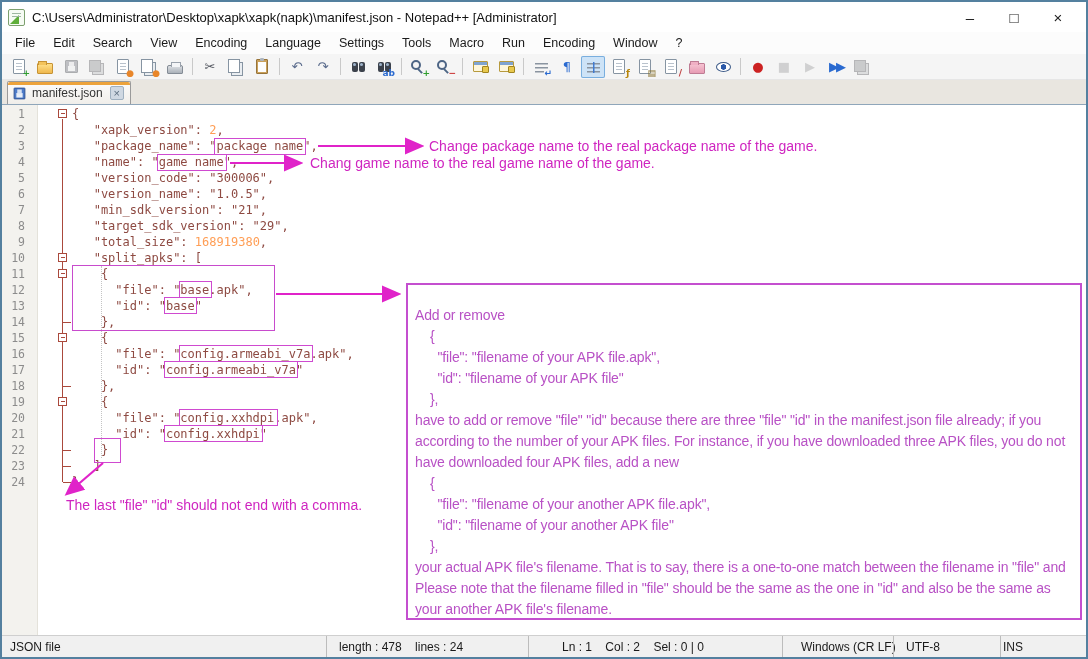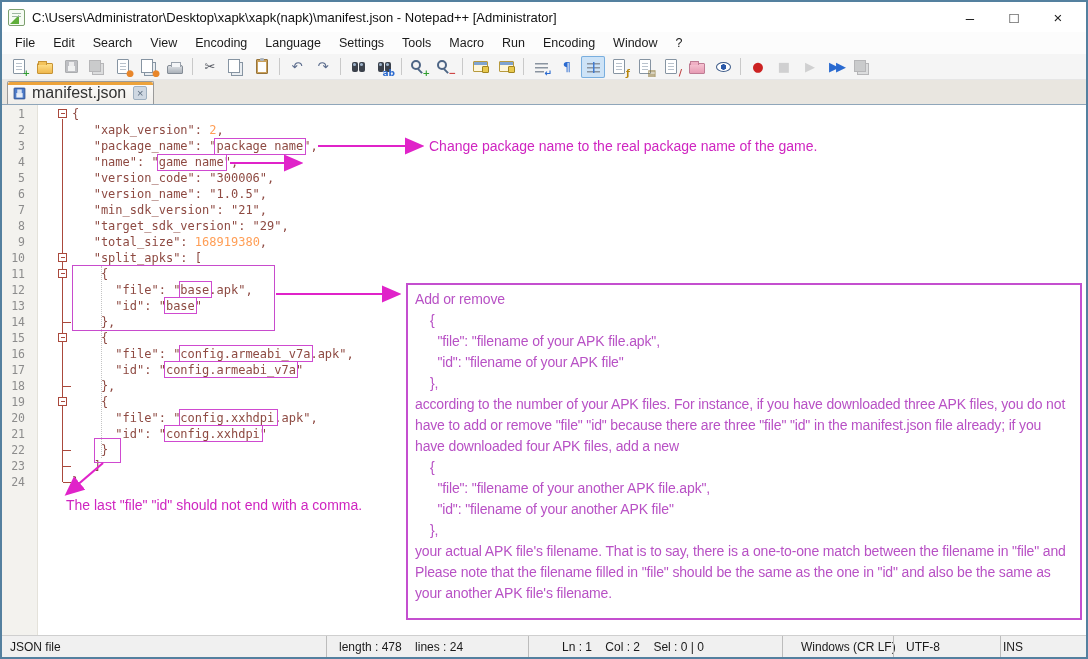--- a/index.html
+++ b/index.html
@@ -86,21 +86,21 @@
                        linear-gradient(#8a94a0,#8a94a0) 0 9px/13px 1.5px no-repeat; }
 
   
   .tabbar { height:25px; background:#e9e6e0; display:flex; align-items:flex-end; padding-left:5px;
             flex:0 0 auto; border-bottom:1px solid #8fa6ba; }
   .tab { height:23px; display:flex; align-items:center; padding:0 6px 0 5px; background:linear-gradient(#fdfcfb,#f0eeea);
          border:1px solid #9a9a9a; border-bottom:none; border-radius:2px 2px 0 0; position:relative; }
   .tab.active::before { content:""; position:absolute; left:0; right:0; top:0; height:3px;
          background:#eda33b; border-radius:2px 2px 0 0; }
   .tab .ic-floppy { transform:scale(.9); }
-  .tab-label { font-size:16px; color:#333; margin:0 7px 0 6px; white-space:pre; }
+  .tab-label { font-size:12px; color:#333; margin:0 7px 0 6px; white-space:pre; }
   .tab-close { width:14px; height:14px; display:flex; align-items:center; justify-content:center;
          font-size:11px; color:#5c6e80; background:#cfd8e2; border:1px solid #9fb0c0; border-radius:2px; }
 
   
   .editor { flex:1 1 auto; position:relative; background:#fff; overflow:hidden; }
   .gutter-num-bg { position:absolute; left:0; top:0; bottom:0; width:36px; background:#f3f2ee;
                    border-right:1px solid #e4e2da; }
   .rows { position:relative; padding-top:1px; }
   .row { display:flex; height:16px; }
   .ln { width:36px; flex:0 0 auto; text-align:right; padding-right:13px;
@@ -114,21 +114,21 @@
   pre.src { font:12px/16px "DejaVu Sans Mono",monospace; white-space:pre; }
   .tk-code { color:#8e4a42; } .tk-num { color:#ff9e55; }
 
   
   .overlay { position:absolute; inset:0; pointer-events:none; }
   .hl-box { position:absolute; border:1px solid #cf4ad0; }
   .hl-rect { position:absolute; border:1.5px solid #c84bcd; }
   .indent-guide { position:absolute; border-left:1px dotted #c4c4c4; }
   .mg-note { position:absolute; font-size:14px; color:#cf25c0; white-space:pre; }
   .arrows { position:absolute; inset:0; width:100%; height:100%; }
-  .panel { position:absolute; border:2px solid #c44fcf; background:#fff; padding:4px 7px; overflow:hidden; }
+  .panel { position:absolute; border:2px solid #c44fcf; background:#fff; padding:20px 7px; overflow:hidden; }
   .rb-line { font-size:14px; line-height:21px; color:#b851c5; white-space:pre; letter-spacing:-0.15px; }
 
   
   .statusbar { height:22px; flex:0 0 auto; background:#f0f0f0; border-top:1px solid #cfcfcf;
                display:flex; align-items:stretch; font-size:12px; color:#1a1a1a; }
   .sb-seg { display:flex; align-items:center; padding-left:12px; border-left:1px solid #bcbcbc; white-space:pre; }
   .sb-seg:first-child { border-left:none; flex:1 1 auto; padding-left:8px; }
   .sb-len { width:202px; } .sb-cur { width:254px; padding-left:33px; }
   .sb-eol { width:111px; padding-left:18px; } .sb-enc { width:107px; } .sb-ins { width:86px; padding-left:2px; }
 </style>
@@ -487,30 +487,31 @@
             <polygon points="0,0 9,4 0,8" fill="#e023c9"></polygon>
           </marker>
         </defs>
         <line x1="316" y1="41" x2="418" y2="41" stroke="#e023c9" stroke-width="2.2" marker-end="url(#ah)"></line>
         <line x1="228" y1="58" x2="297" y2="58" stroke="#e023c9" stroke-width="2.2" marker-end="url(#ah)"></line>
         <line x1="274" y1="189" x2="395" y2="189" stroke="#e023c9" stroke-width="2.2" marker-end="url(#ah)"></line>
         <line x1="101" y1="358" x2="66" y2="388" stroke="#e023c9" stroke-width="2.2" marker-end="url(#ah)"></line>
       </svg>
 
       <div class="mg-note" style="left:427px; top:33px;">Change package name to the real package name of the game.</div>
+      <div class="mg-note" style="left:308px; top:50px;">Chang game name to the real game name of the game.</div>
       <div class="mg-note" style="left:64px;  top:392px;">The last "file" "id" should not end with a comma.</div>
 
       <div class="panel" id="panel" style="left:404px; top:178px; width:676px; height:337px;">
           <div class="rb-line">Add or remove</div>
           <div class="rb-line">    {</div>
           <div class="rb-line">      "file": "filename of your APK file.apk",</div>
           <div class="rb-line">      "id": "filename of your APK file"</div>
           <div class="rb-line">    },</div>
+          <div class="rb-line">have to add or remove "file" "id" because there are three "file" "id" in the manifest.json file already; if you</div>
           <div class="rb-line">according to the number of your APK files. For instance, if you have downloaded three APK files, you do not</div>
-          <div class="rb-line">have to add or remove "file" "id" because there are three "file" "id" in the manifest.json file already; if you</div>
           <div class="rb-line">have downloaded four APK files, add a new</div>
           <div class="rb-line">    {</div>
           <div class="rb-line">      "file": "filename of your another APK file.apk",</div>
           <div class="rb-line">      "id": "filename of your another APK file"</div>
           <div class="rb-line">    },</div>
           <div class="rb-line">your actual APK file's filename. That is to say, there is a one-to-one match between the filename in "file" and</div>
           <div class="rb-line">Please note that the filename filled in "file" should be the same as the one in "id" and also be the same as</div>
           <div class="rb-line">your another APK file's filename.</div>
         </div>
     </div>

